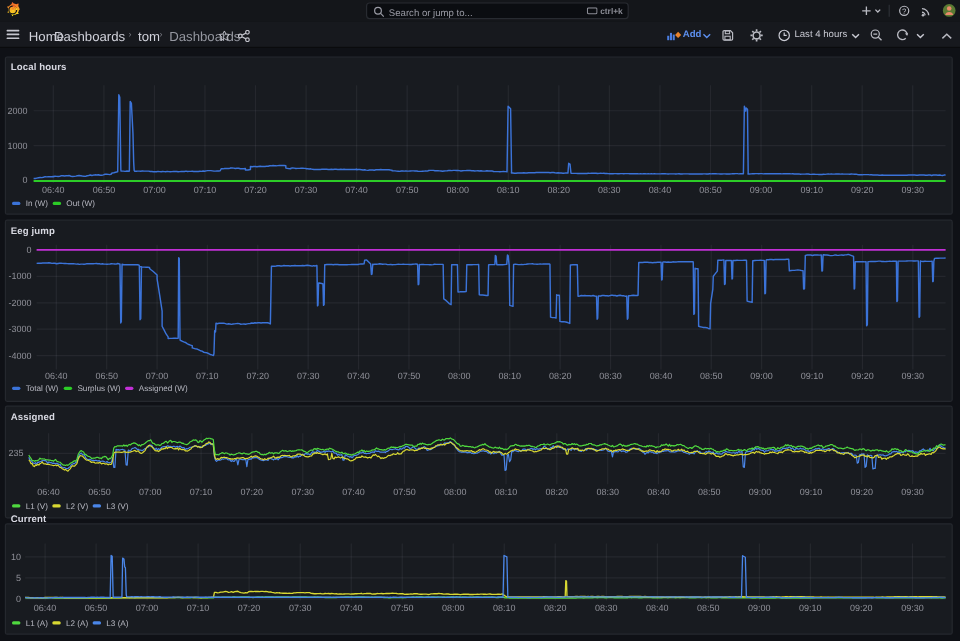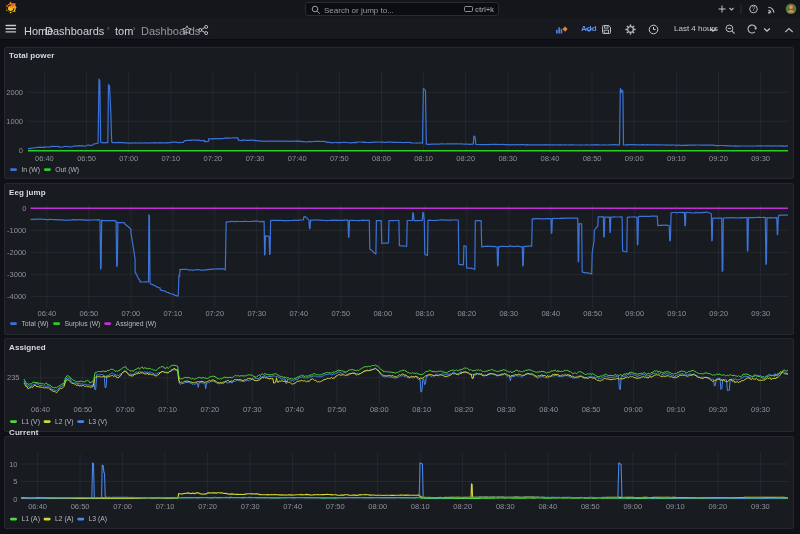--- a/index.html
+++ b/index.html
@@ -1,32 +1,32 @@
 <!DOCTYPE html>
 <html><head>
 <meta charset="utf-8">
 <style>
   * { margin:0; padding:0; box-sizing:border-box; }
   html,body { width:800px; height:534px; overflow:hidden; background:#0f1116;
     font-family:"Liberation Sans", sans-serif; }
   .bar1 { position:absolute; left:0; top:0; width:800px; height:18px; background:#14161a; }
   .bar2 { position:absolute; left:0; top:18px; width:800px; height:22px; background:#17191e;
     border-bottom:1px solid #0a0b0d; }
-  .sbox { position:absolute; left:305px; top:1.5px; width:194px; height:14.5px;
+  .sbox { position:absolute; left:305px; top:1.5px; width:219px; height:14.5px;
     background:#0b0d11; border:1px solid #282b31; border-radius:3px;padding-left:30px; }
   .sbox .ph { position:absolute; left:18px; top:3px; font-size:8px; color:#9a9ba5; }
   .kbd { position:absolute; right:4px; top:3px; font-size:7px; color:#8a8b94; font-weight:bold;}
   .crumb { position:absolute; top:24.5px; font-size:11px; color:#d0d1da; }
   .crumb.dim { color:#9597a0; }
   .sep { position:absolute; top:24px; font-size:7.5px; color:#7b7d86; }
   .panel { position:absolute; left:4px; width:790px; background:#181b20;
     border:1px solid #25282e; border-radius:2px; }
   .ptitle { position:absolute; left:9px; font-size:8px; font-weight:bold; color:#d8d9e2;
     letter-spacing:0.1px; }
-  .tbtxt { position:absolute; top:24px; font-size:8px; color:#c9cad3;margin-left:12px; }
+  .tbtxt { position:absolute; top:24px; font-size:8px; color:#c9cad3; }
   svg { position:absolute; }
 </style>
 </head>
 <body>
 <div class="bar1"></div>
 <div class="bar2"></div>
 
 <svg width="16" height="17" style="left:3px;top:0px" viewBox="0 0 16 17">
   <defs>
     <linearGradient id="glg" x1="0" y1="1" x2="0" y2="0">
@@ -151,21 +151,21 @@
   <polyline points="1.2,1.5 4,4.2 6.8,1.5" fill="none" stroke="#c9cad3" stroke-width="1.2"></polyline>
 </svg>
 <svg width="10" height="7" style="left:784px;top:26.5px" viewBox="0 0 10 7">
   <polyline points="1.3,5 5,1.6 8.7,5" fill="none" stroke="#b9bac2" stroke-width="1.2"></polyline>
 </svg>
 
 <div class="panel" style="top:47px;height:132px"></div>
 <div class="panel" style="top:183px;height:152px"></div>
 <div class="panel" style="top:338px;height:94px"></div>
 <div class="panel" style="top:436px;height:93px"></div>
-<div class="ptitle" style="top:51px">Total power</div>
+<div class="ptitle" style="top:51px">Local hours</div>
 <div class="ptitle" style="top:187.5px">Eeg jump</div>
 <div class="ptitle" style="top:342.5px">Assigned</div>
 <div class="ptitle" style="top:428px">Current</div>
 
 <svg width="800" height="534" style="left:0;top:0" font-family="Liberation Sans, sans-serif">
 <line x1="44.4" y1="71" x2="44.4" y2="152.5" stroke="rgba(204,204,220,0.075)" stroke-width="1"></line>
     <text x="44.4" y="161.2" text-anchor="middle" fill="#8f9098" font-size="7.5">06:40</text>
     <line x1="86.6" y1="71" x2="86.6" y2="152.5" stroke="rgba(204,204,220,0.075)" stroke-width="1"></line>
     <text x="86.6" y="161.2" text-anchor="middle" fill="#8f9098" font-size="7.5">06:50</text>
     <line x1="128.7" y1="71" x2="128.7" y2="152.5" stroke="rgba(204,204,220,0.075)" stroke-width="1"></line>

